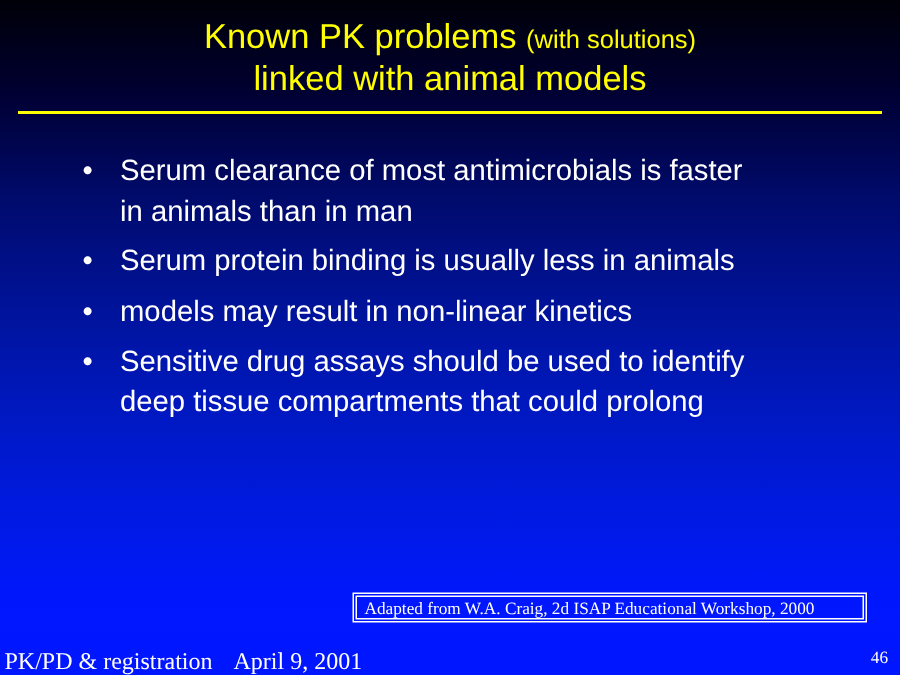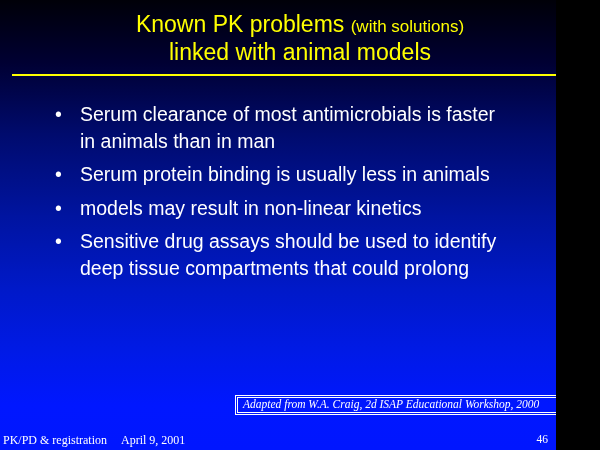--- a/index.html
+++ b/index.html
@@ -2,21 +2,21 @@
 <html><head>
 <meta charset="utf-8">
 <style>
   html, body {
     margin: 0;
     padding: 0;
     background: #000;
   }
   .slide {
     position: relative;
-    width: 556px;
+    width: 600px;
     height: 450px;
     overflow: hidden;
     background: linear-gradient(to bottom,
         #000008 0%,
         #000033 14%,
         #000b6e 30%,
         #0014a0 48%,
         #0019c8 64%,
         #001ae6 78%,
         #0017ff 90%,
@@ -87,38 +87,37 @@
     border: 1px solid #ffffff;
     box-sizing: border-box;
     padding: 1px;
   }
   .citation-inner {
     width: 100%;
     height: 100%;
     border: 1px solid #ffffff;
     box-sizing: border-box;
     display: flex;
-    align-items: flex-start;
+    align-items: flex-end;
     padding-left: 5px;
-    font-style: italic;
   }
   .citation-text {
     font-family: "Liberation Serif", serif;
     font-size: 11.5px;
     color: #ffffff;
     white-space: nowrap;
   }
 
   
   .footer {
     position: absolute;
     left: 3px;
     top: 433px;
     font-family: "Liberation Serif", serif;
-    font-size: 12px;
+    font-size: 16px;
     color: #ffffff;
     white-space: nowrap;
   }
   .footer .gap { display: inline-block; width: 14px; }
 
   .slide-number {
     position: absolute;
     right: 8px;
     top: 433px;
     font-family: "Liberation Serif", serif;

